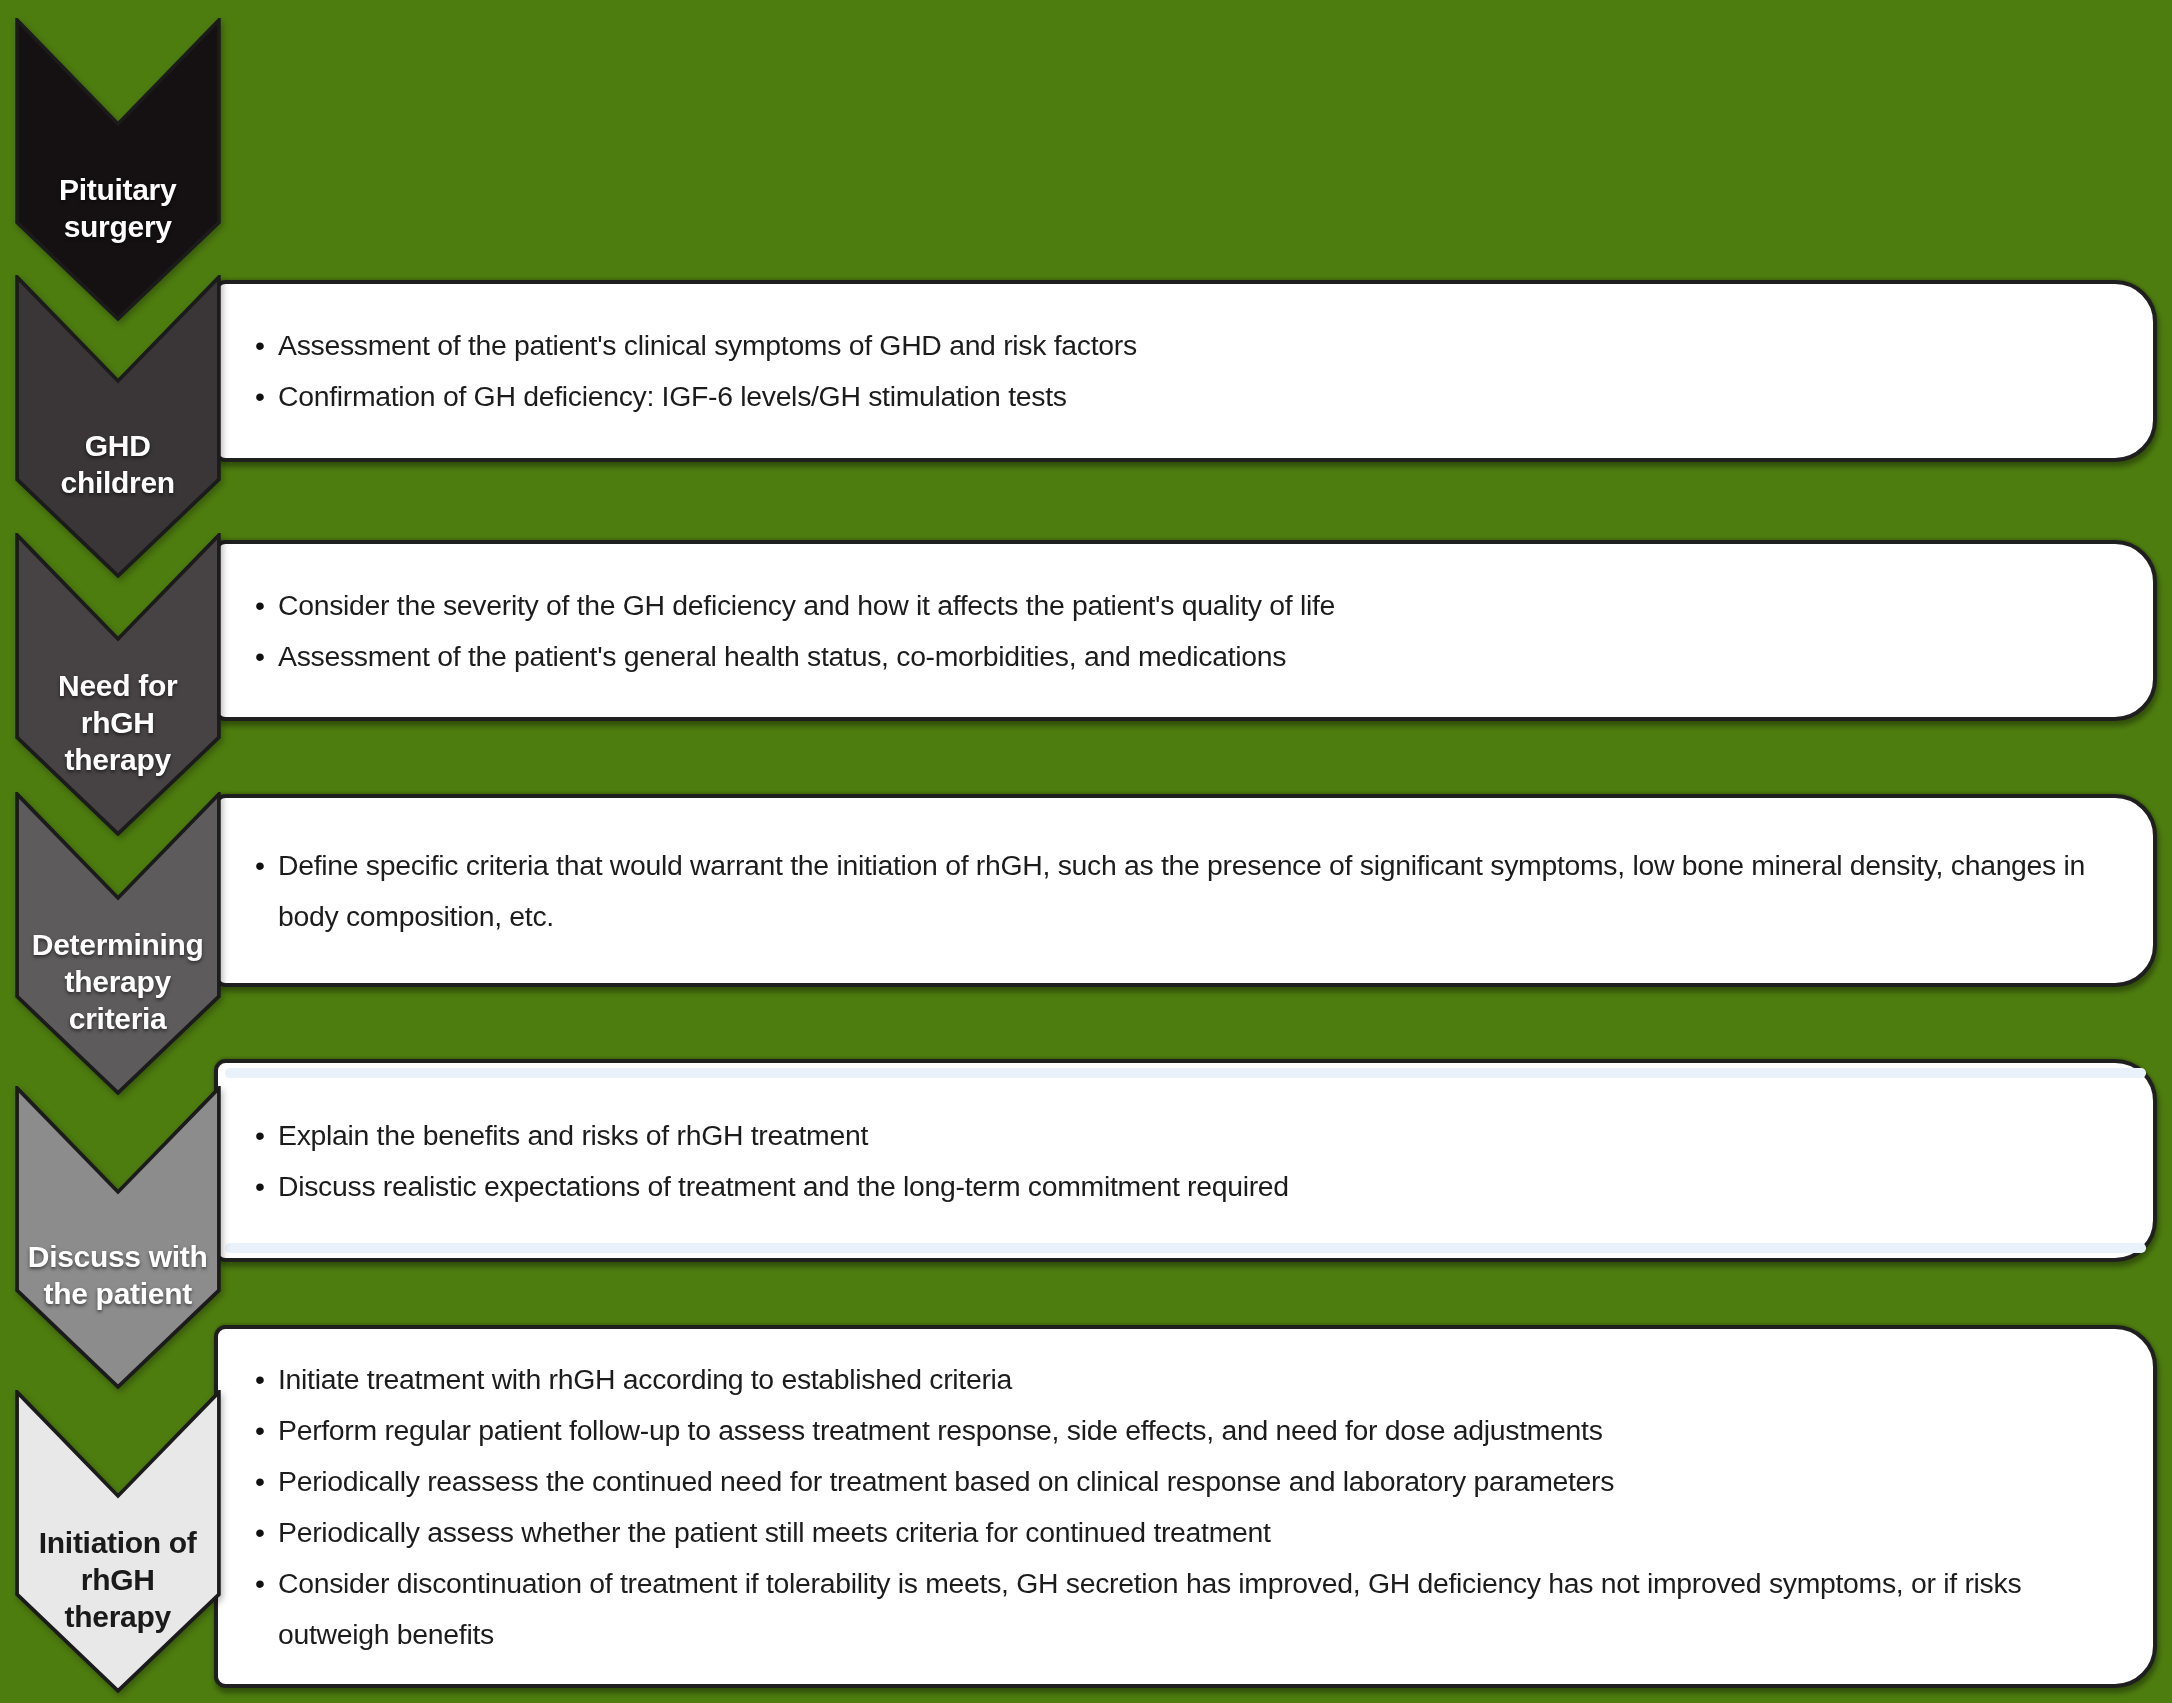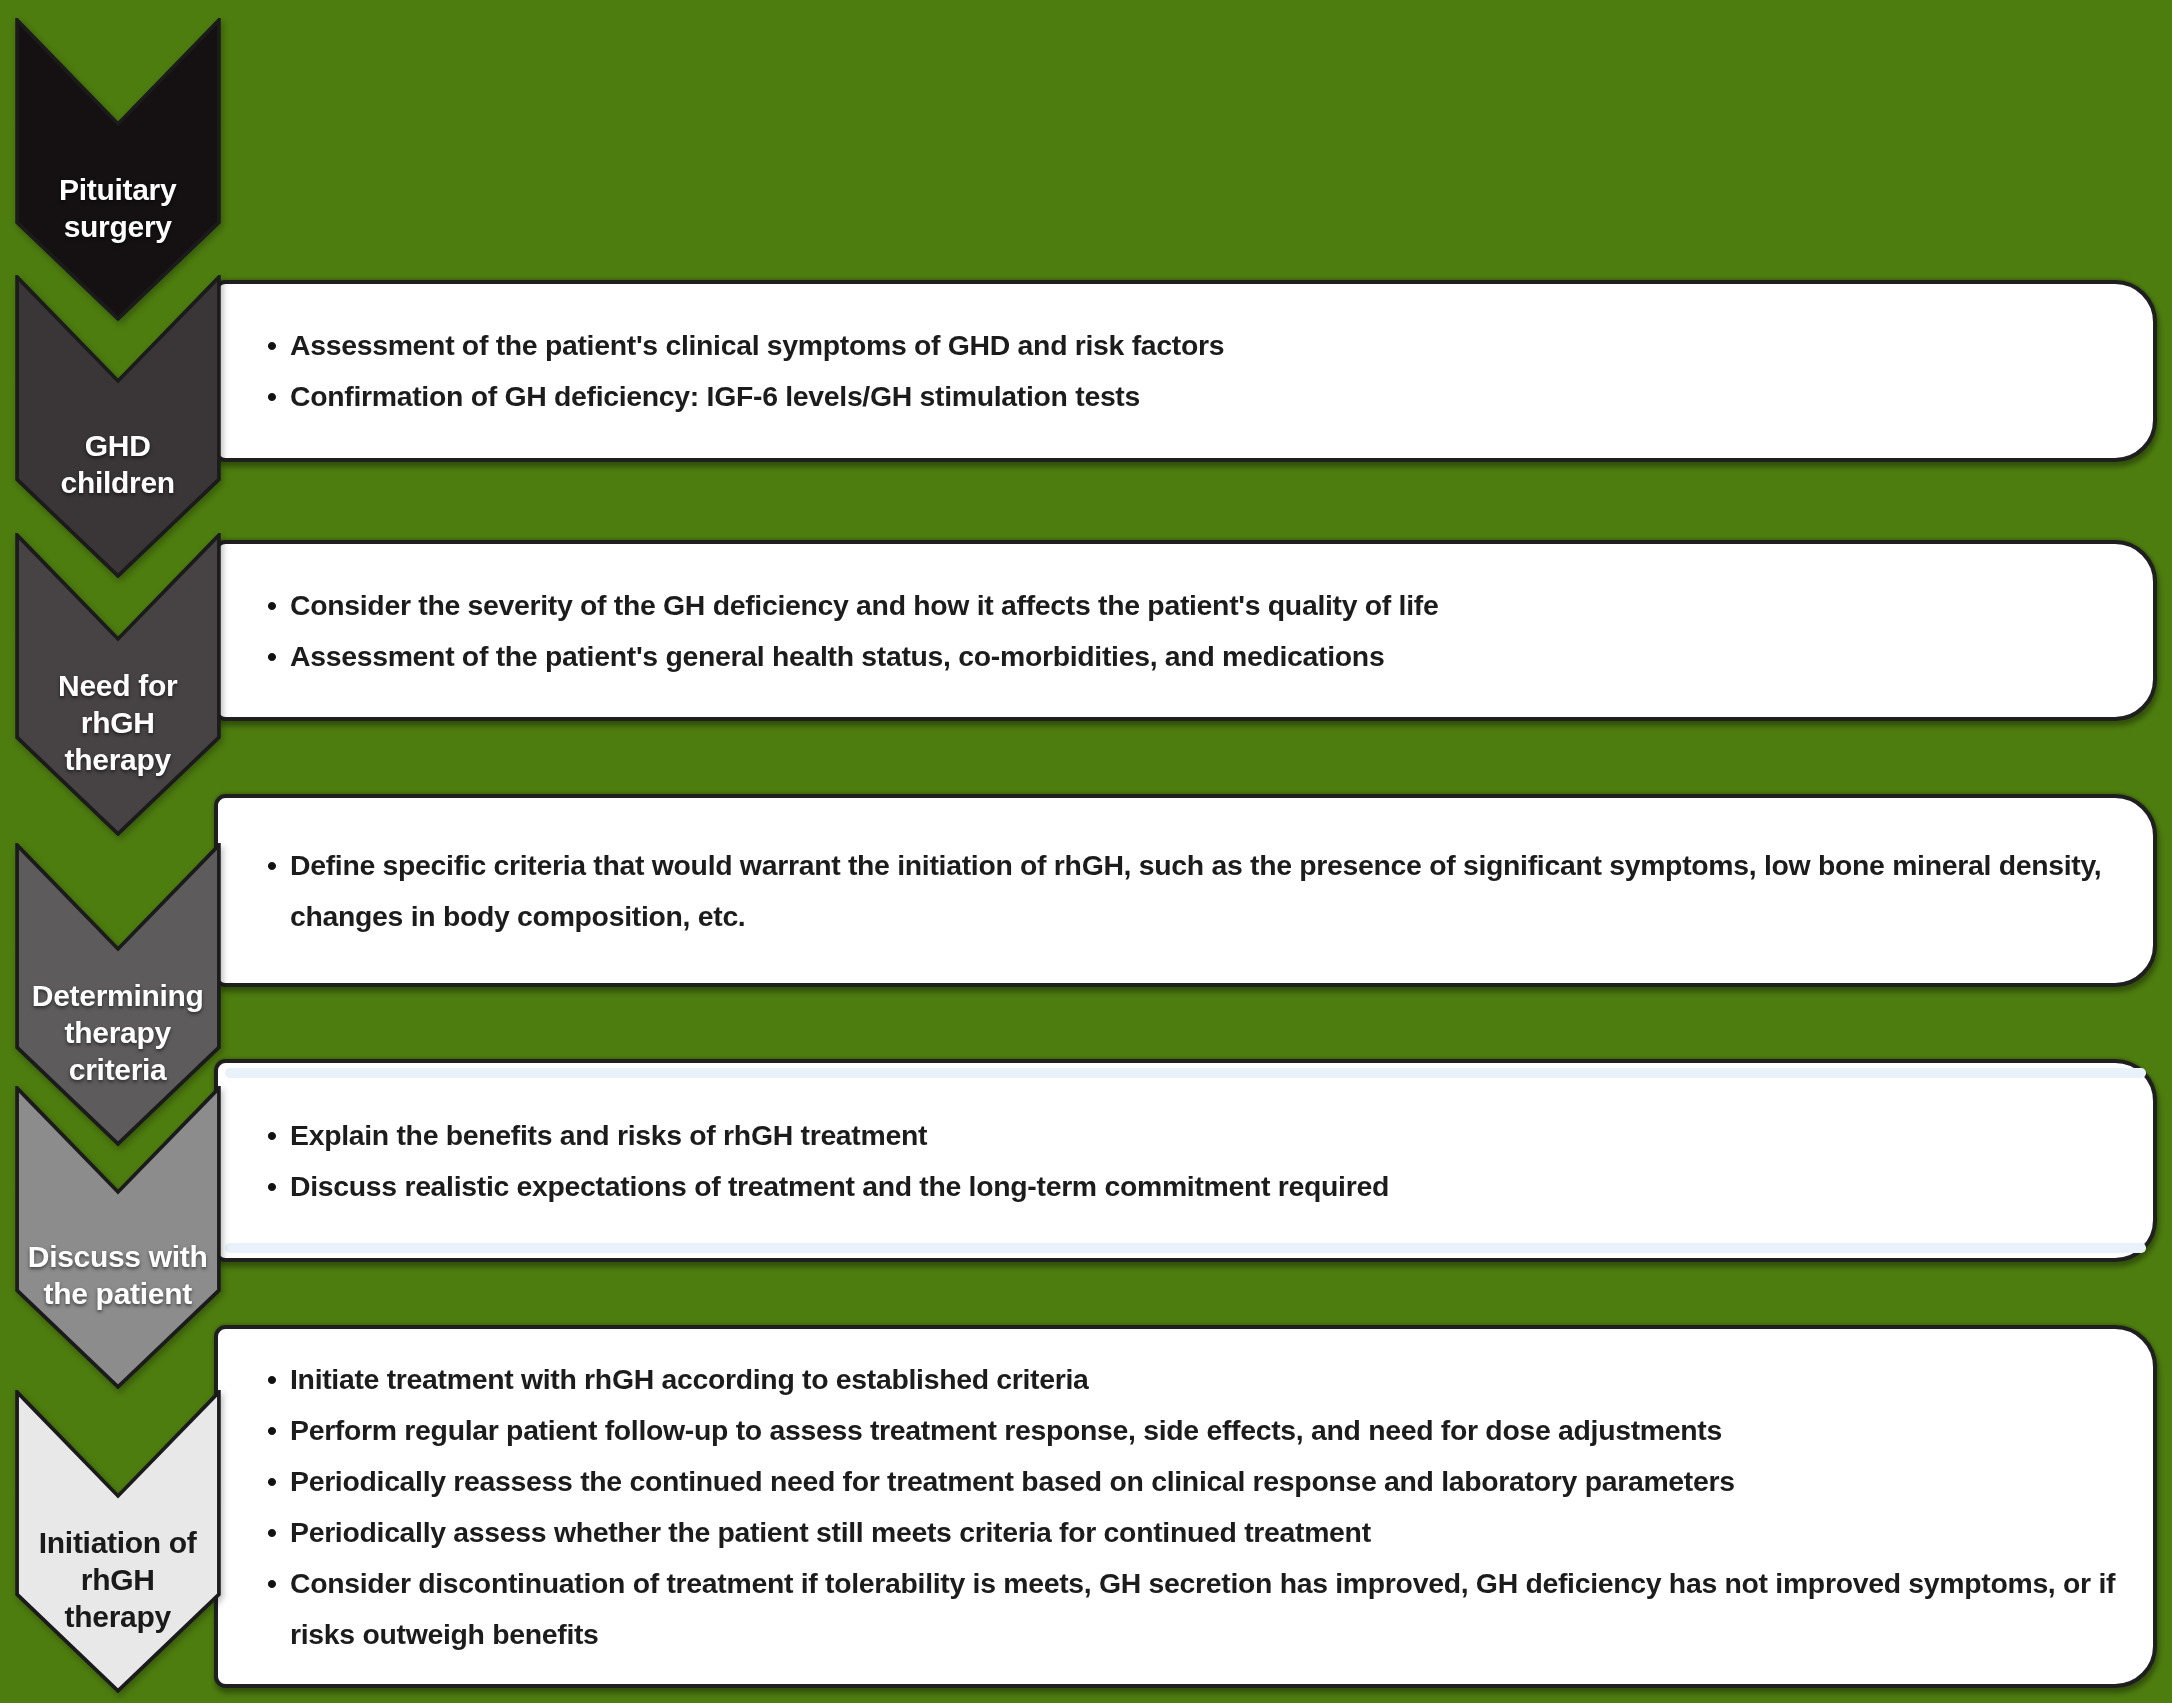--- a/index.html
+++ b/index.html
@@ -42,21 +42,21 @@
     font-size: 30px;
     line-height: 37px;
     font-weight: 700;
     letter-spacing: -0.3px;
   }
   .chev-label.light-text { text-shadow: 0 1.6px 3.7px rgba(0,0,0,0.55); }
 
   .chevron.c1 { top: 18.4px; }
   .chevron.c2 { top: 275px; }
   .chevron.c3 { top: 533px; }
-  .chevron.c4 { top: 843px; }
+  .chevron.c4 { top: 792px; }
   .chevron.c5 { top: 1086px; }
   .chevron.c6 { top: 1390px; }
 
   
   .box {
     position: absolute;
     left: 214px;
     width: 1943px;
     box-sizing: border-box;
     background: #ffffff;
@@ -82,23 +82,22 @@
     right: 7.4px;
     height: 9.5px;
     background: #e9f2fa;
     border-radius: 4.7px;
   }
   .box.tinted::before { top: 5.3px; }
   .box.tinted::after  { bottom: 5.3px; }
 
   .bullets {
     list-style: none;
-    margin: 16px;
+    margin: 4px;
     padding: 0 21px 0 33px;
-    font-weight: bold;
   }
   .bullets li {
     position: relative;
     padding-left: 23px;
     font-size: 28.4px;
     line-height: 51px;
     letter-spacing: -0.3px;
     color: #1c1c1c;
   }
   .bullets li::before {

